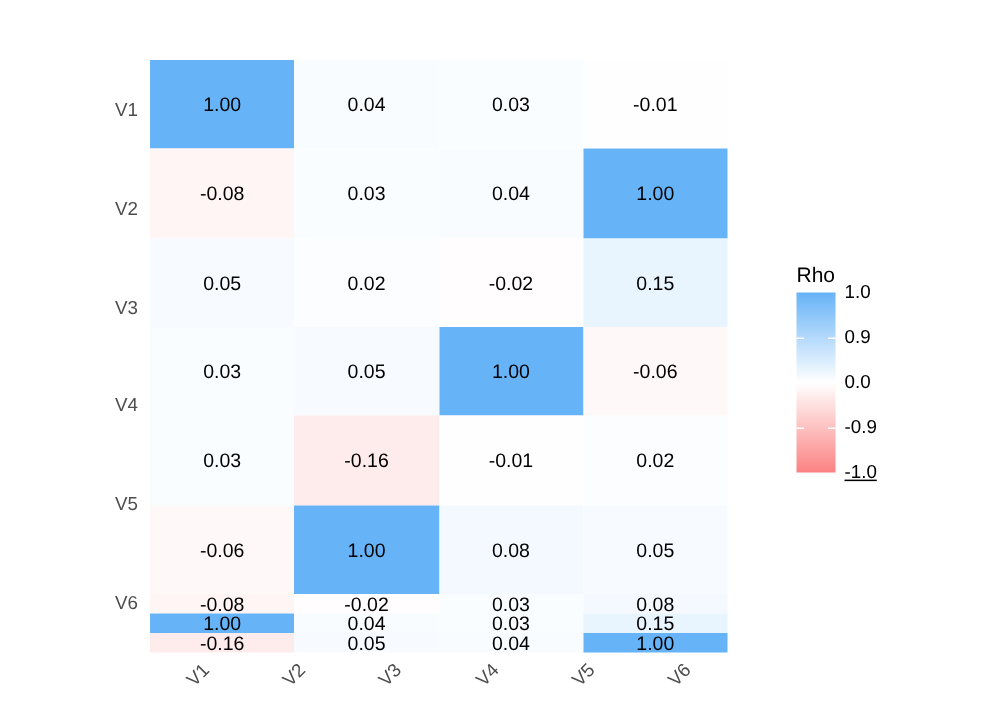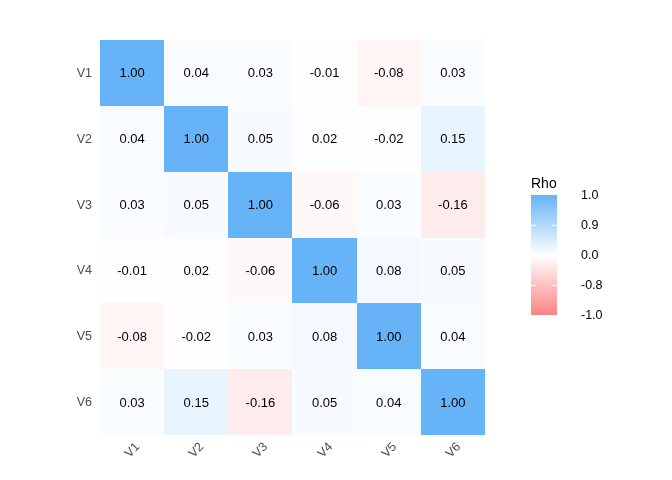--- a/index.html
+++ b/index.html
@@ -40,21 +40,21 @@
     left: 100px;
     top: 40px;
     width: 385px;
     height: 395px;
     background: #ffffff;
   }
   #heatmap-grid {
     position: absolute;
     inset: 0;
     display: grid;
-    grid-template-columns: repeat(6, 1fr);
+    grid-template-columns: repeat(4, 1fr);
     grid-template-rows: repeat(6, 1fr);
   }
   .heat-cell {
     position: relative;
     display: flex;
     align-items: center;
     justify-content: center;
     font-size: 13px;
     color: #000000;
     line-height: 1;
@@ -136,21 +136,21 @@
     width: 5px;
     height: 1px;
     background: #ffffff;
   }
   .legend-tick-mark.left { left: 0; }
   .legend-tick-mark.right { right: 0; }
   #legend-labels {
     position: relative;
     width: 34px;
     height: 120px;
-    margin-left: 24px;
+    margin-left: 6px;
   }
   .legend-label {
     position: absolute;
     left: 0;
     font-size: 12.5px;
     color: #000000;
     line-height: 1;
     transform: translateY(-50%);
     white-space: nowrap;
   }
@@ -313,19 +313,19 @@
           <div class="legend-tick-mark right" style="top: 30px;"></div>
           <div class="legend-tick-mark left" style="top: 60px;"></div>
           <div class="legend-tick-mark right" style="top: 60px;"></div>
           <div class="legend-tick-mark left" style="top: 90px;"></div>
           <div class="legend-tick-mark right" style="top: 90px;"></div>
         </div>
       <div id="legend-labels">
           <div class="legend-label" style="top: 0px;">1.0</div>
           <div class="legend-label" style="top: 30px;">0.9</div>
           <div class="legend-label" style="top: 60px;">0.0</div>
-          <div class="legend-label" style="top: 90px;">-0.8</div>
-          <div class="legend-label" style="top: 120px;">-1.0</div>
+          <div class="legend-label" style="top: 90px;">-0.9</div>
+          <div class="legend-label" style="top: 120px; text-decoration: underline;">-1.0</div>
         </div>
     </div>
   </div>
 
 </div>
 
 </body></html>

